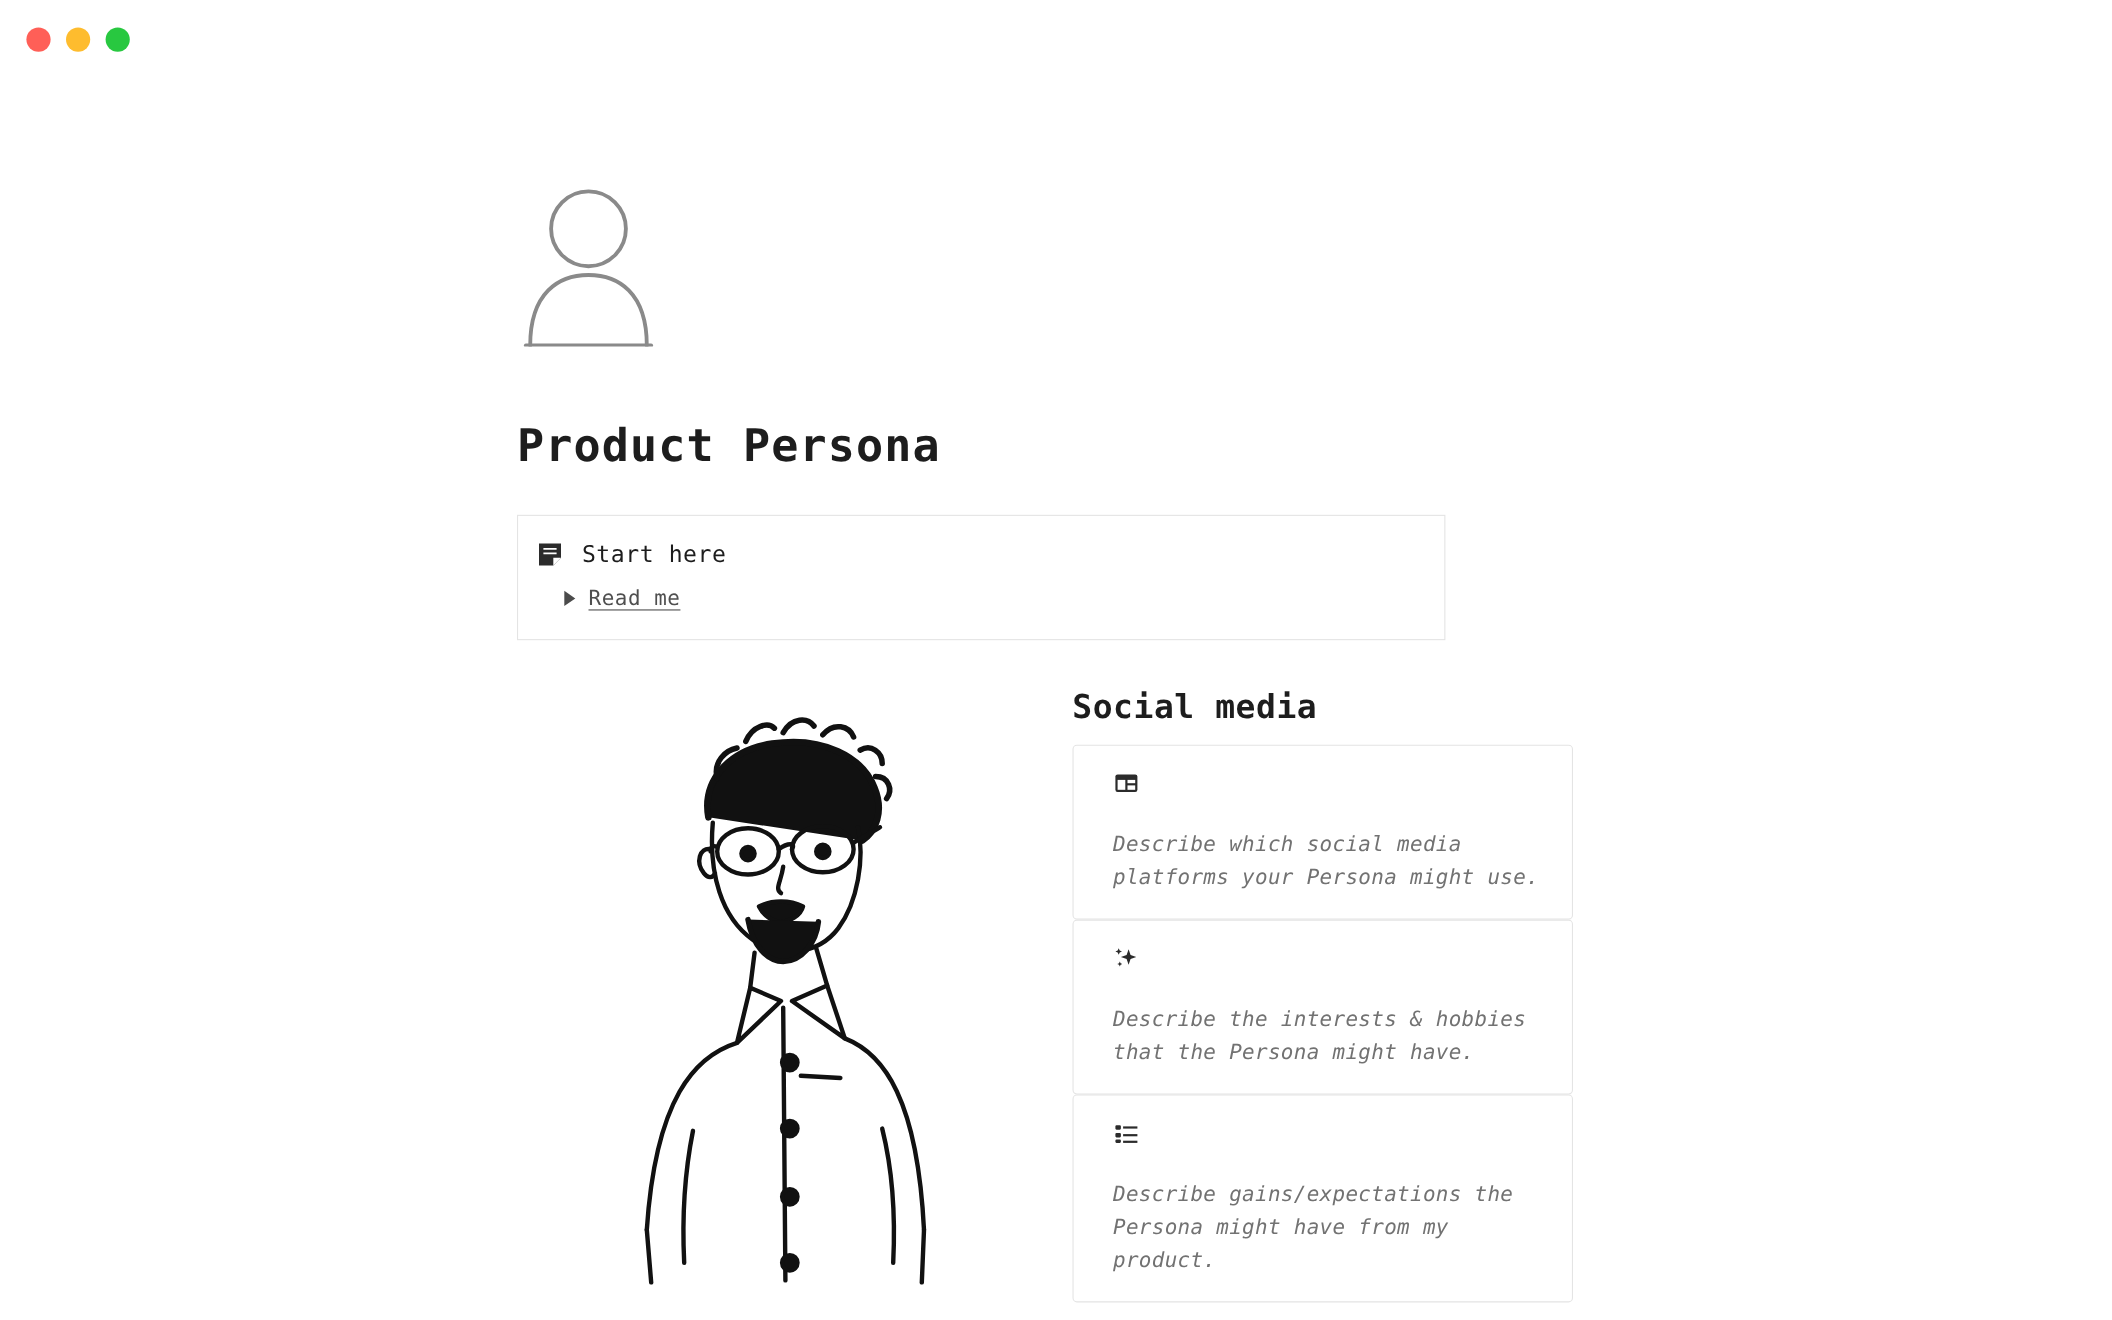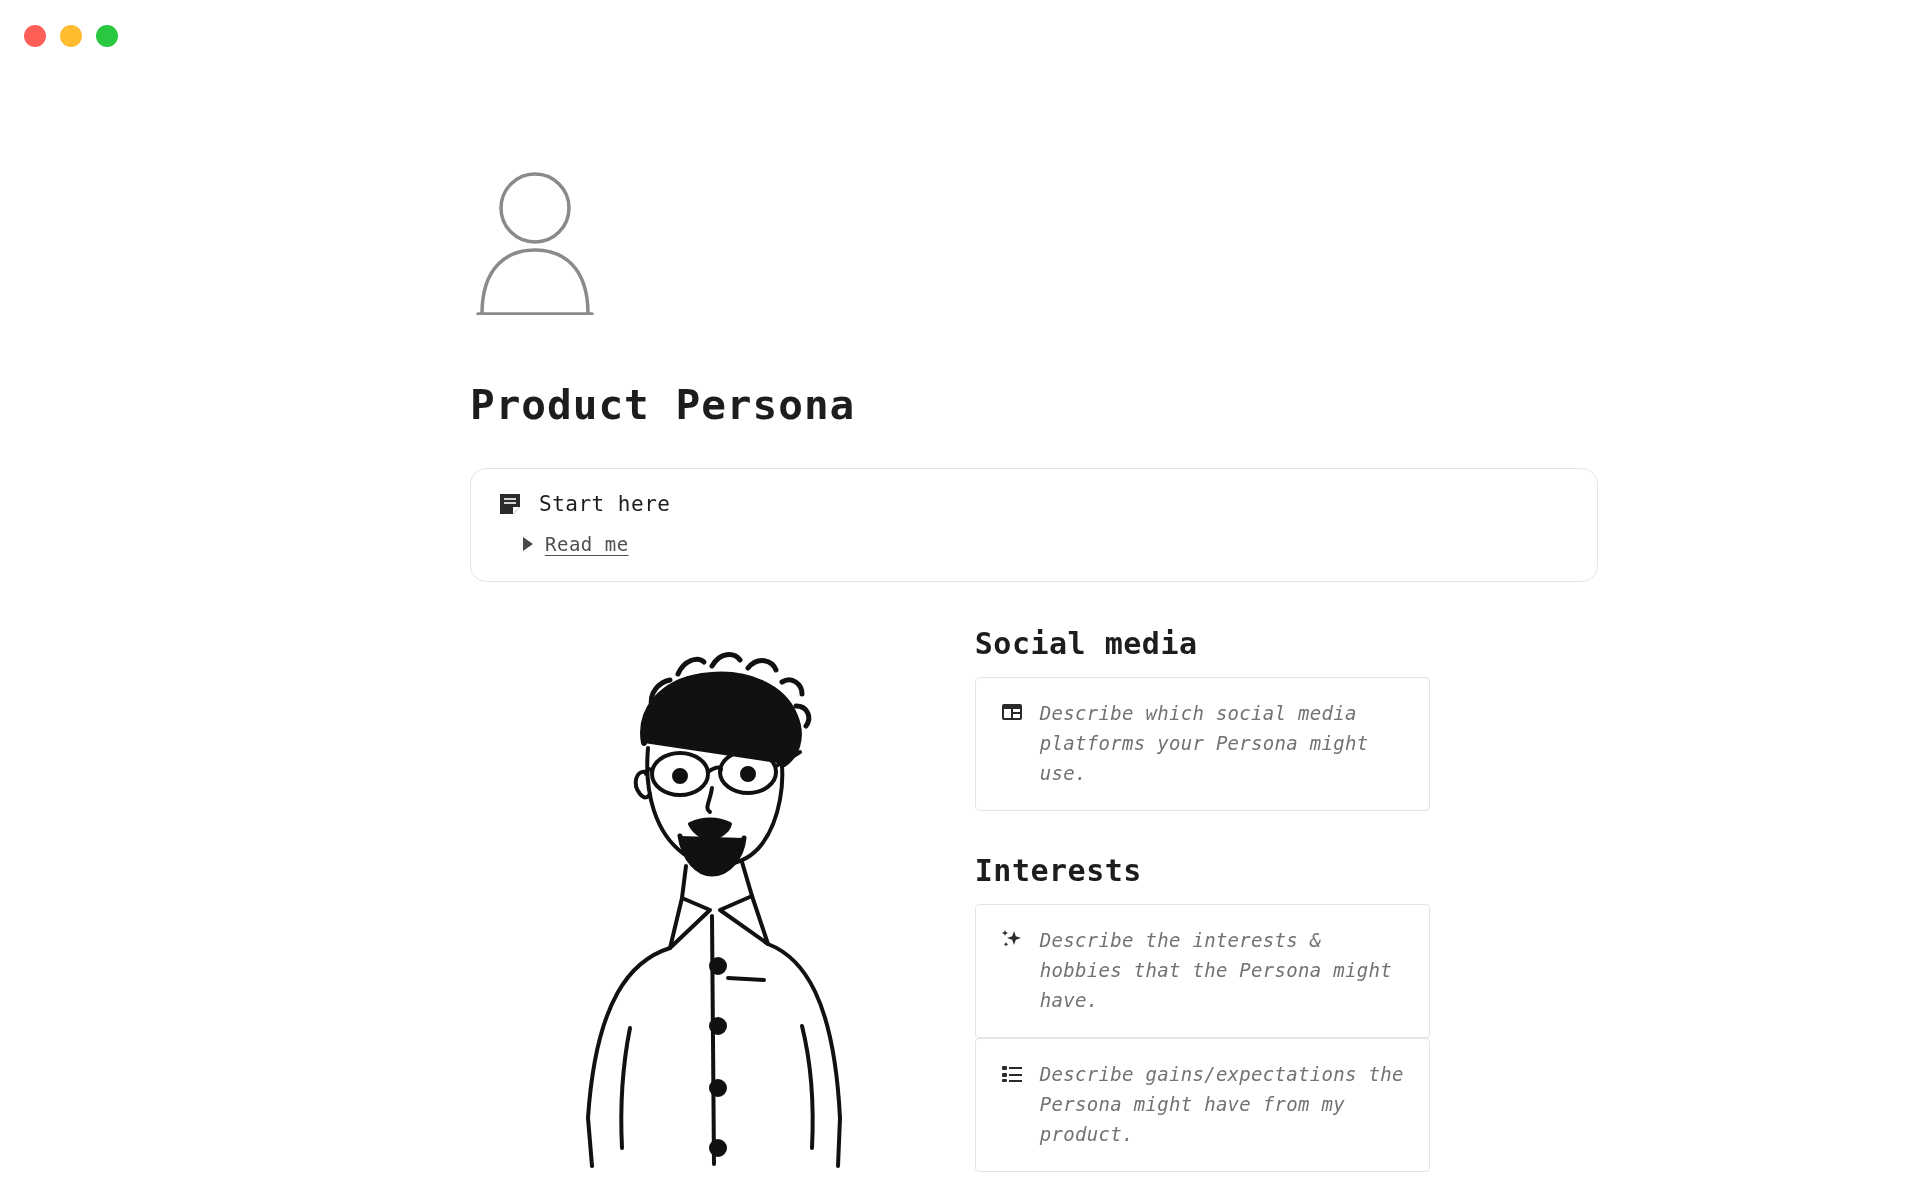--- a/index.html
+++ b/index.html
@@ -51,24 +51,24 @@
     font-weight: bold;
     letter-spacing: 1px;
     color: #1d1d1d;
     margin: 68px 0 0 0;
     line-height: 1.1;
   }
 
   
   .start-card {
     margin-top: 40px;
-    width: 1128px;
+    width: 844px;
     border: 1px solid #e4e4e4;
-    border-radius: 16px;
-    padding: 22px 26px 26px 26px;
+    border-radius: 0;
+    padding: 22px 26px 26px 16px;
     background: #fff;
   }
   .start-head {
     display: flex;
     align-items: center;
     gap: 16px;
   }
   .start-head .label {
     font-size: 21px;
     color: #1d1d1d;
@@ -117,24 +117,25 @@
     font-weight: bold;
     color: #1d1d1d;
     letter-spacing: 0.5px;
     margin: 0 0 16px 0;
   }
   .section-title.second { margin-top: 42px; }
 
   .callout {
     border: 1px solid #e4e4e4;
     border-radius: 4px;
-    padding: 20px 22px 22px 24px;
-    display: flex;
-    gap: 16px;
+    padding: 20px 22px 22px 36px;
+    display: flex;
+    gap: 29px;
     background: #fff;
+    flex-direction: column;
   }
   .callout .cb-icon { flex: 0 0 24px; padding-top: 2px; }
   .callout .cb-text {
     font-size: 19px;
     line-height: 30px;
     font-style: italic;
     color: #727272;
     letter-spacing: 0.3px;
   }
 
@@ -247,21 +248,20 @@
             <svg width="24" height="24" viewBox="0 0 24 24">
               <rect x="2" y="4" width="20" height="16" rx="2" fill="#2b2b2b"></rect>
               <rect x="4" y="9" width="7" height="9" fill="#ffffff"></rect>
               <rect x="13" y="9" width="7" height="3" fill="#ffffff"></rect>
               <rect x="13" y="14" width="7" height="4" fill="#ffffff"></rect>
             </svg>
           </span>
           <span class="cb-text">Describe which social media platforms your Persona might use.</span>
         </div>
 
-        <h2 class="section-title second">Interests</h2>
         <div class="callout">
           <span class="cb-icon">
             <svg width="24" height="24" viewBox="0 0 24 24">
               <path d="M14 4 L15.8 9.2 L21 11 L15.8 12.8 L14 18 L12.2 12.8 L7 11 L12.2 9.2 Z" fill="#2b2b2b"></path>
               <path d="M5 3 L5.9 5.1 L8 6 L5.9 6.9 L5 9 L4.1 6.9 L2 6 L4.1 5.1 Z" fill="#2b2b2b"></path>
               <path d="M6 15 L6.7 16.6 L8.3 17.3 L6.7 18 L6 19.6 L5.3 18 L3.7 17.3 L5.3 16.6 Z" fill="#2b2b2b"></path>
             </svg>
           </span>
           <span class="cb-text">Describe the interests &amp; hobbies that the Persona might have.</span>
         </div>

